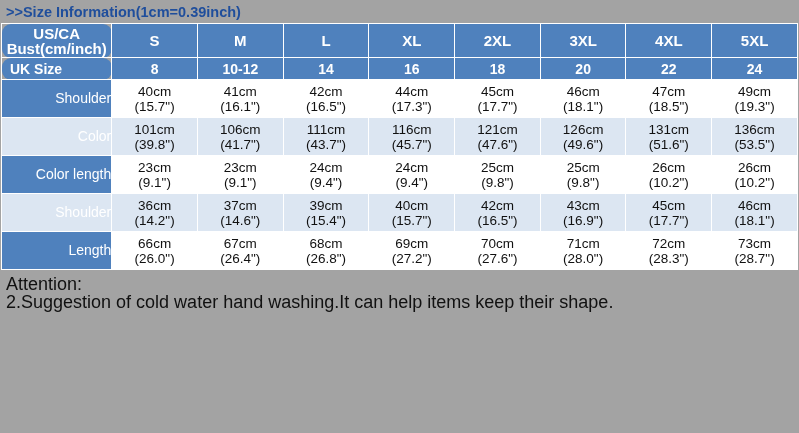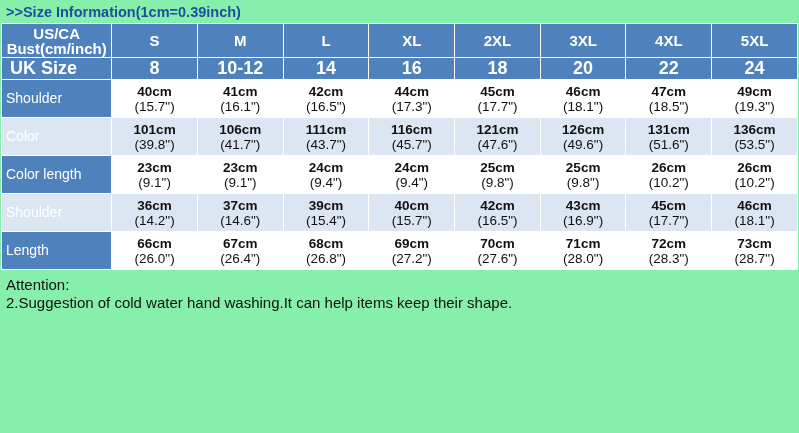--- a/index.html
+++ b/index.html
@@ -6,21 +6,21 @@
   html, body {
     margin: 0; padding: 0;
     width: 799px; height: 433px;
     background: #ffffff;
     font-family: "Liberation Sans", sans-serif;
   }
   .page {
     position: relative;
     width: 799px;
     height: 433px;
-    background: #86efac;
+    background: #a3a3a3;
     overflow: hidden;
   }
   .header {
     padding: 3px 6px 0 6px;
   }
   .header-line {
     font-size: 14.5px;
     font-weight: bold;
     color: #1f4e9c;
     line-height: 18px;
@@ -43,59 +43,60 @@
   
   col.c0 { width: 110px; }
   col.cx { width: 85.5px; }
 
   
   tr.hdr td {
     background: #4f81bd;
     color: #ffffff;
     font-weight: bold;
     height: 22px;
-    font-size: 18px;
+    font-size: 14px;
   }
   tr.hdr td.label {
     text-align: left;
     padding-left: 8px;
+    border-radius: 9px;
   }
   tr.hdr-main td {
     height: 34px;
     font-size: 15px;
   }
   tr.hdr-main td.label {
     text-align: center;
     padding-left: 0;
     line-height: 15px;
   }
   
   tr.data td {
     height: 38px;
     background: #ffffff;
     line-height: 15px;
     font-size: 13.5px;
   }
   tr.data td.rowlabel {
     background: #4f81bd;
     color: #ffffff;
-    text-align: left;
+    text-align: right;
     padding-left: 4px;
     font-size: 14px;
     font-weight: normal;
   }
   tr.data.alt td {
     background: #dce6f2;
   }
-  .cell-main { display: block; font-weight: bold; }
+  .cell-main { display: block; }
   .cell-sub { display: block; }
 
   .footer {
     padding: 6px 6px 0 6px;
-    font-size: 15px;
+    font-size: 18px;
     color: #111111;
     line-height: 17.5px;
   }
   .footer div { white-space: nowrap; }
 </style>
 </head>
 <body>
 
 <div class="page">
 

